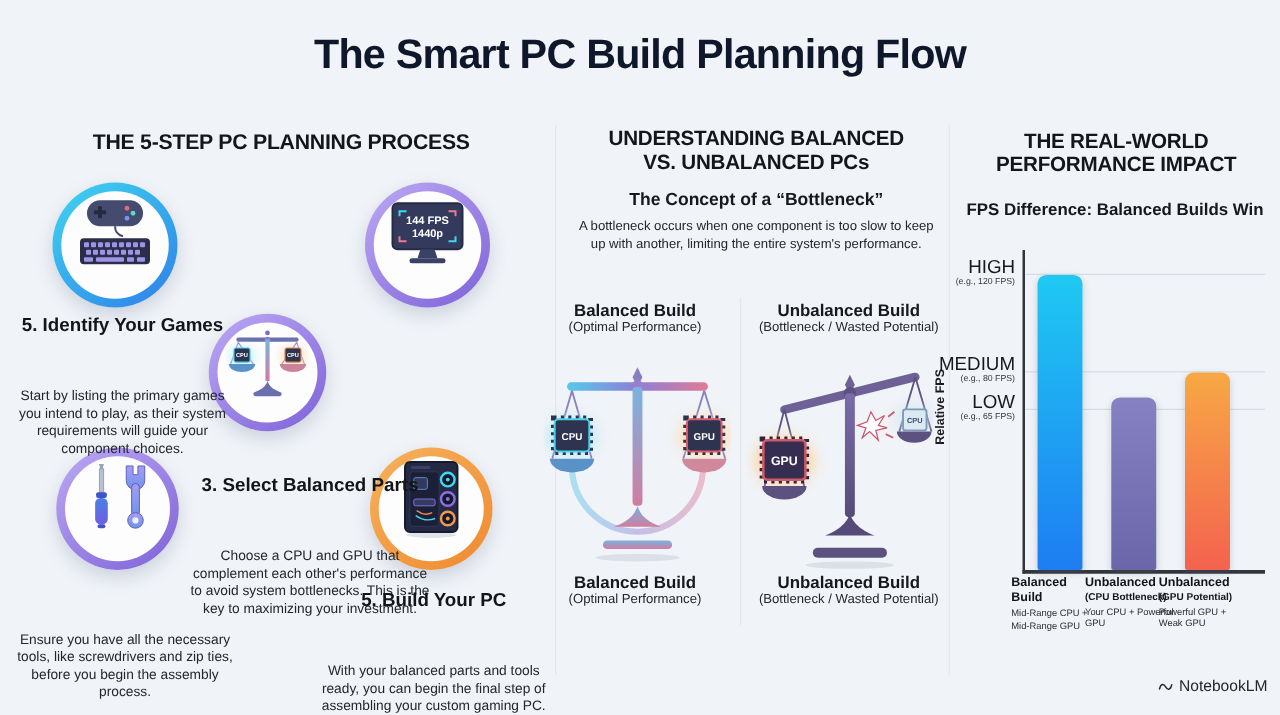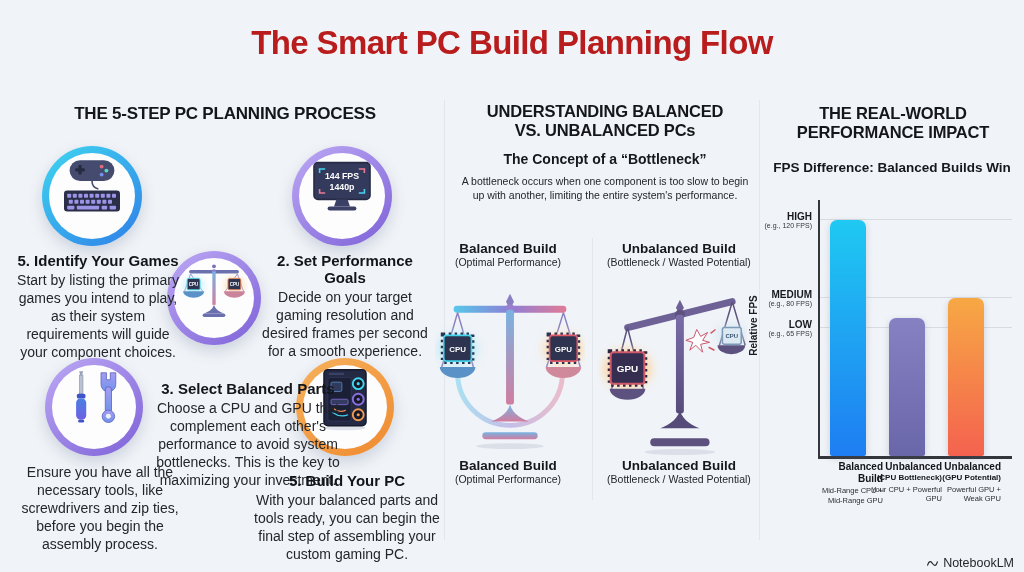--- a/index.html
+++ b/index.html
@@ -1,55 +1,55 @@
 <!DOCTYPE html>
 <html><head>
 <meta charset="utf-8">
 <style>
   html,body{margin:0;padding:0;background:#eff2f6;}
   .canvas{position:relative;width:1024px;height:572px;background:#f0f3f7;overflow:hidden;
           font-family:"Liberation Sans",sans-serif;color:#16181d;}
   .abs{position:absolute;}
   .center{text-align:center;}
-  .main-title{top:24px;left:0;right:0;text-align:center;font-size:33px;font-weight:700;letter-spacing:-0.6px;color:#b91c1c;}
+  .main-title{top:24px;left:0;right:0;text-align:center;font-size:33px;font-weight:700;letter-spacing:-0.6px;color:#0f172a;}
   .col-heading{font-weight:700;font-size:17px;letter-spacing:-0.2px;color:#141619;line-height:1.15;}
   .divider{width:1px;background:#e3e6eb;}
   
   .ring{position:absolute;border-radius:50%;box-shadow:0 6px 14px rgba(100,115,150,.25);}
   .ring .inner{position:absolute;inset:7px;background:#fdfdfe;border-radius:50%;display:flex;align-items:flex-start;justify-content:center;}
   .ring-cyan{background:linear-gradient(140deg,#3fd6f0,#2f7fe8);}
   .ring-purple{background:linear-gradient(140deg,#bca9f4,#7e62d8);}
   .ring-orange{background:linear-gradient(140deg,#f6b25c,#ef8a30);}
   .step{position:absolute;text-align:center;}
   .step-title{font-size:15px;font-weight:700;margin-bottom:3px;color:#131519;}
-  .step-desc{font-size:14px;line-height:1.28;color:#23262b;}
+  .step-desc{font-size:11px;line-height:1.28;color:#23262b;margin-top:41px;}
   
   .mid-sub{font-size:14px;font-weight:700;}
   .mid-desc{font-size:10.5px;line-height:1.3;color:#23262b;}
   .build-label{position:absolute;text-align:center;}
   .build-label-title{font-size:13.5px;font-weight:700;}
   .build-label-sub{font-size:10.5px;color:#23262b;}
   
   .chart-plot{position:absolute;left:818px;top:200px;width:192px;height:256px;
               border-left:2px solid #33363b;border-bottom:3px solid #33363b;}
   .gridline{position:absolute;left:0;right:0;height:1px;background:#d7dbe2;}
   .bar{position:absolute;bottom:0;border-radius:7px 7px 2px 2px;box-shadow:0 2px 6px rgba(90,100,130,.25);}
   .chart-yticks{position:absolute;left:758px;top:200px;width:56px;height:256px;}
   .ytick{position:absolute;right:2px;text-align:right;white-space:nowrap;}
-  .ytick-main{font-size:10px;font-weight:700;color:#17191d;}
+  .ytick-main{font-size:15px;font-weight:400;color:#17191d;}
   .ytick-sub{font-size:7px;color:#33363c;}
   .chart-ylabel{position:absolute;left:705px;top:320px;width:96px;text-align:center;
                 transform:rotate(-90deg);font-size:10px;font-weight:700;color:#1a1c21;}
   .chart-xlabels{position:absolute;left:818px;top:461px;width:192px;height:75px;}
-  .xcell{position:absolute;top:0;text-align:right;}
+  .xcell{position:absolute;top:0;text-align:left;}
   .xc1{font-size:10px;font-weight:700;line-height:1.15;color:#131519;}
   .xc2{font-size:8px;font-weight:700;line-height:1.25;color:#131519;}
   .xcsub{font-size:7.5px;color:#2a2d33;margin-top:2px;line-height:1.3;}
   
-  .watermark{position:absolute;right:10px;bottom:2px;display:flex;align-items:center;gap:4px;
+  .watermark{position:absolute;right:10px;bottom:16px;display:flex;align-items:center;gap:4px;
              font-size:12.5px;color:#24262b;text-align:center;}
   svg text{font-family:"Liberation Sans",sans-serif;}
 </style>
 </head>
 <body>
 
 <div class="canvas">
 
   <svg width="0" height="0" style="position:absolute" aria-hidden="true">
     <defs>
@@ -198,42 +198,38 @@
         <circle cx="62" cy="64" r="7" fill="#141827" stroke="#f09a50" stroke-width="2.5"></circle>
         <circle cx="62" cy="64" r="2" fill="#f09a50"></circle>
       </svg>
     </div>
   </div>
 
   <div class="step" style="left:12px;top:252px;width:172px;">
     <div class="step-title">5. Identify Your Games</div>
     <div class="step-desc">Start by listing the primary games you intend to play, as their system requirements will guide your component choices.</div>
   </div>
-  <div class="step" style="left:256px;top:252px;width:178px;">
-    <div class="step-title">2. Set Performance Goals</div>
-    <div class="step-desc">Decide on your target gaming resolution and desired frames per second for a smooth experience.</div>
-  </div>
   <div class="step" style="left:150px;top:380px;width:196px;">
     <div class="step-title">3. Select Balanced Parts</div>
     <div class="step-desc">Choose a CPU and GPU that complement each other's performance to avoid system bottlenecks. This is the key to maximizing your investment.</div>
   </div>
   <div class="step" style="left:10px;top:464px;width:180px;">
     <div class="step-desc">Ensure you have all the necessary tools, like screwdrivers and zip ties, before you begin the assembly process.</div>
   </div>
   <div class="step" style="left:254px;top:472px;width:186px;">
     <div class="step-title">5. Build Your PC</div>
     <div class="step-desc">With your balanced parts and tools ready, you can begin the final step of assembling your custom gaming PC.</div>
   </div>
 
   <div class="abs col-heading center" style="left:450px;top:102px;width:310px;font-size:16.5px;">
     <div>UNDERSTANDING BALANCED</div>
     <div>VS. UNBALANCED PCs</div>
   </div>
   <div class="abs mid-sub center" style="left:450px;top:151px;width:310px;">The Concept of a “Bottleneck”</div>
-  <div class="abs mid-desc center" style="left:458px;top:175px;width:294px;">A bottleneck occurs when one component is too slow to begin up with another, limiting the entire system's performance.</div>
+  <div class="abs mid-desc center" style="left:458px;top:175px;width:294px;">A bottleneck occurs when one component is too slow to keep up with another, limiting the entire system's performance.</div>
 
   <div class="build-label" style="left:433px;top:241px;width:150px;">
     <div class="build-label-title">Balanced Build</div>
     <div class="build-label-sub">(Optimal Performance)</div>
   </div>
   <div class="build-label" style="left:599px;top:241px;width:160px;">
     <div class="build-label-title">Unbalanced Build</div>
     <div class="build-label-sub">(Bottleneck / Wasted Potential)</div>
   </div>
 

